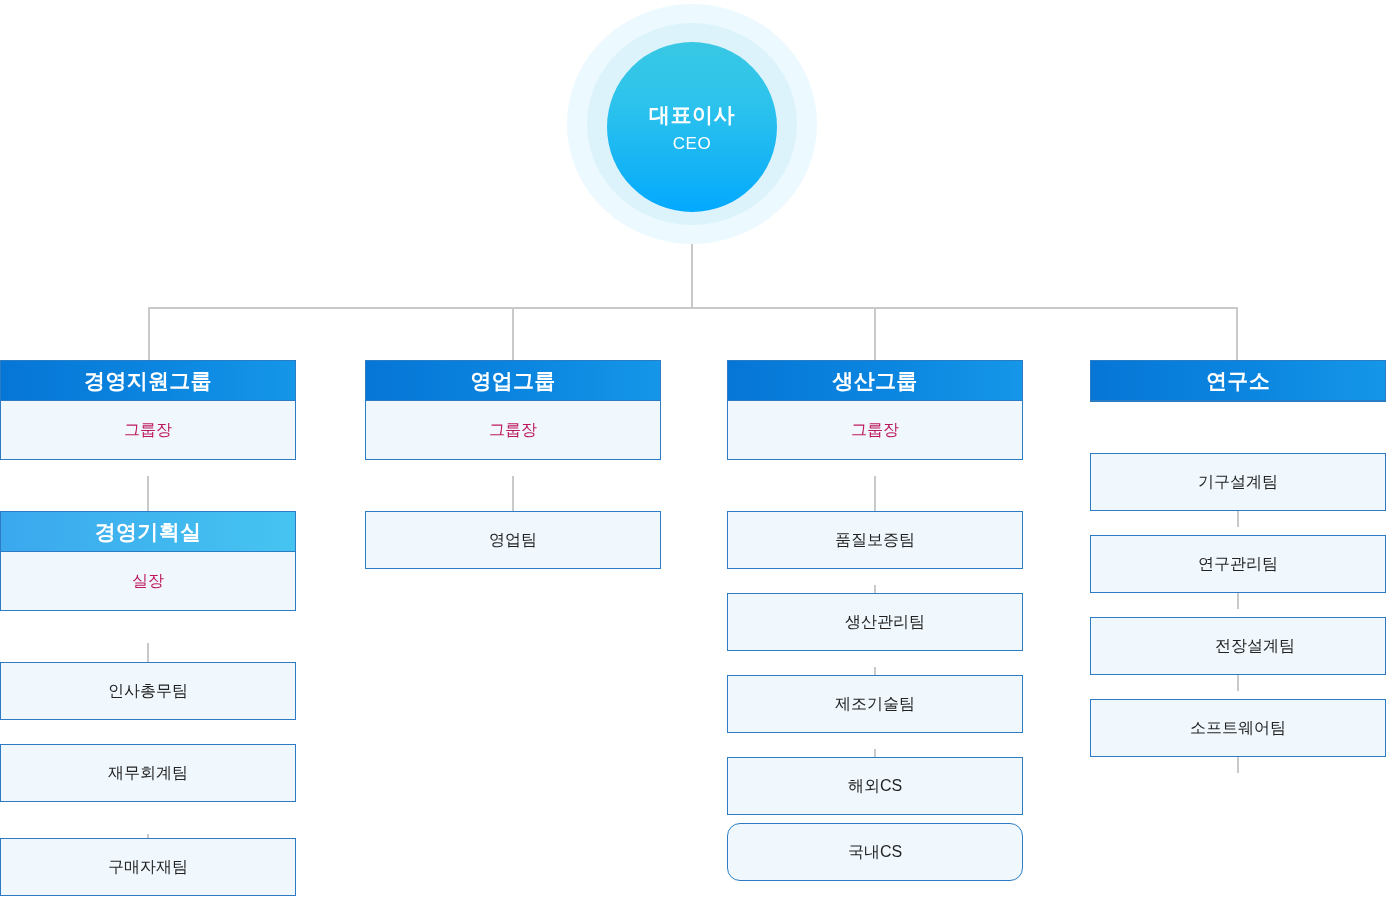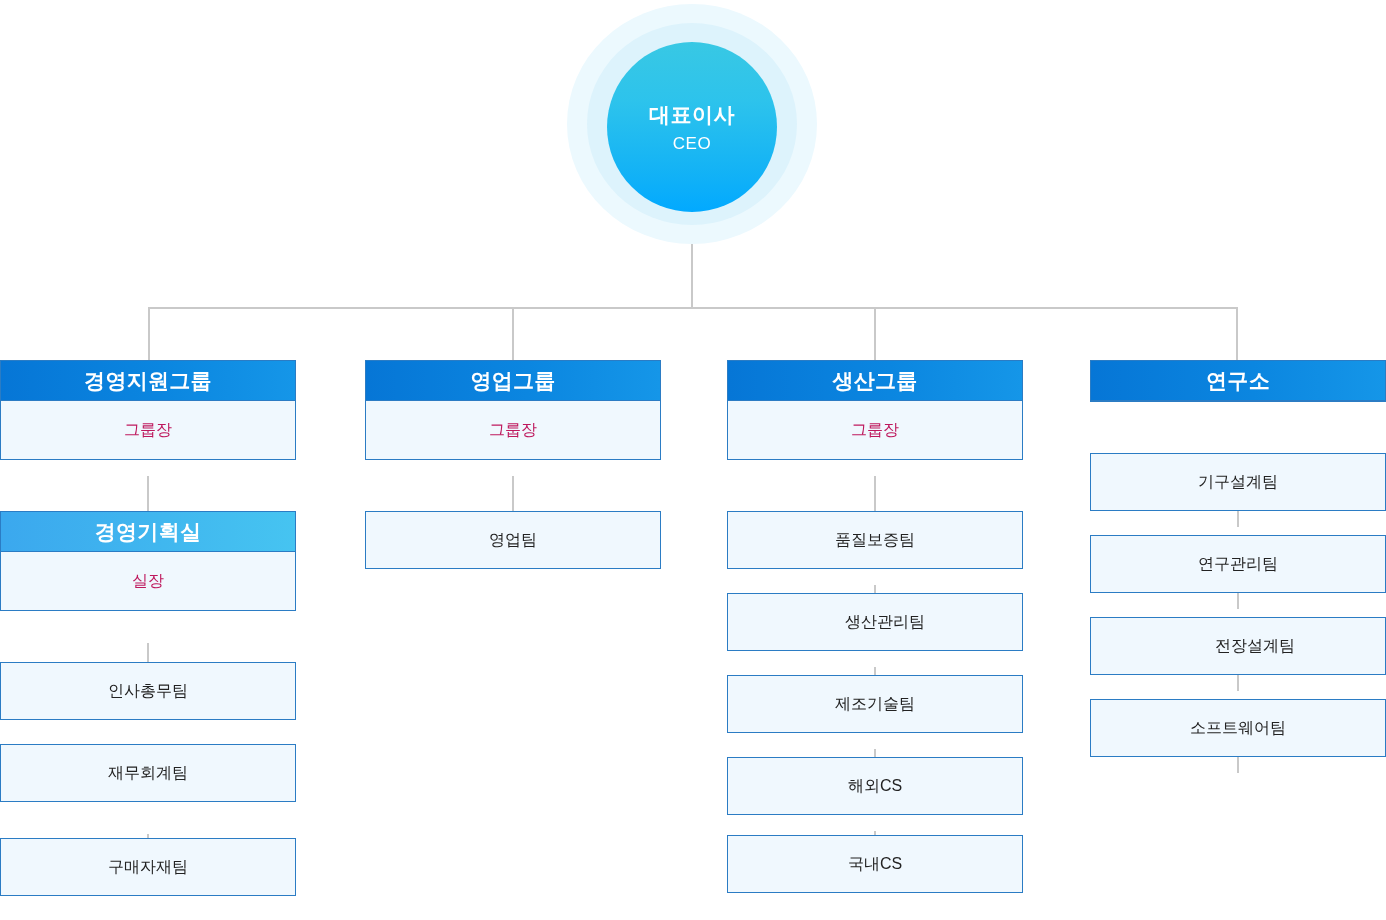--- a/index.html
+++ b/index.html
@@ -221,21 +221,21 @@
     <div class="node-leaf" style="margin-top:24px;">
       <span>제조기술팀</span>
     </div>
 
     <div class="stub" style="top:389px; height:24px;"></div>
     <div class="node-leaf" style="margin-top:24px;">
       <span>해외CS</span>
     </div>
 
     <div class="stub" style="top:471px; height:24px;"></div>
-    <div class="node-leaf" style="margin-top:20px;">
+    <div class="node-leaf" style="margin-top:8px;border-radius:13px;">
       <span>국내CS</span>
     </div>
   </div>
 
   <div class="column col-4">
 
     <div class="node-group">
       <div class="node-head dark">연구소</div>
     </div>
 

